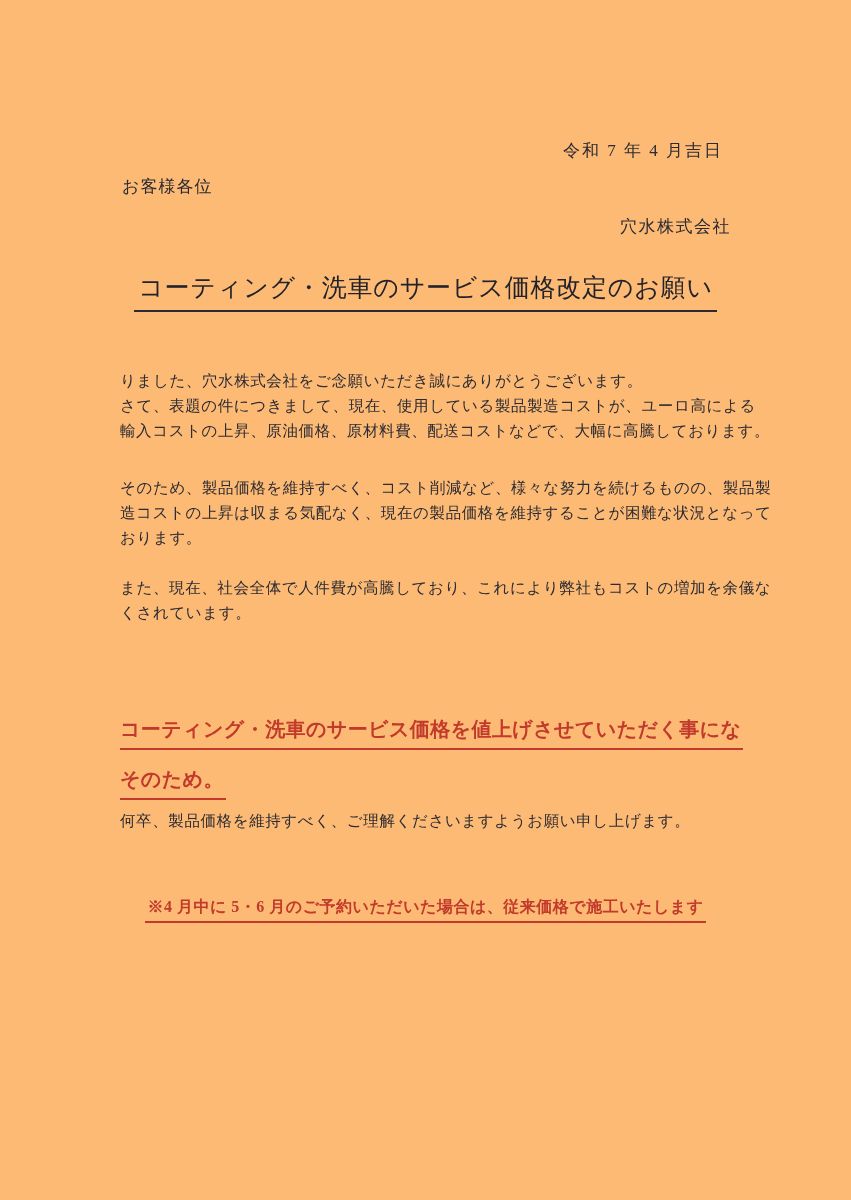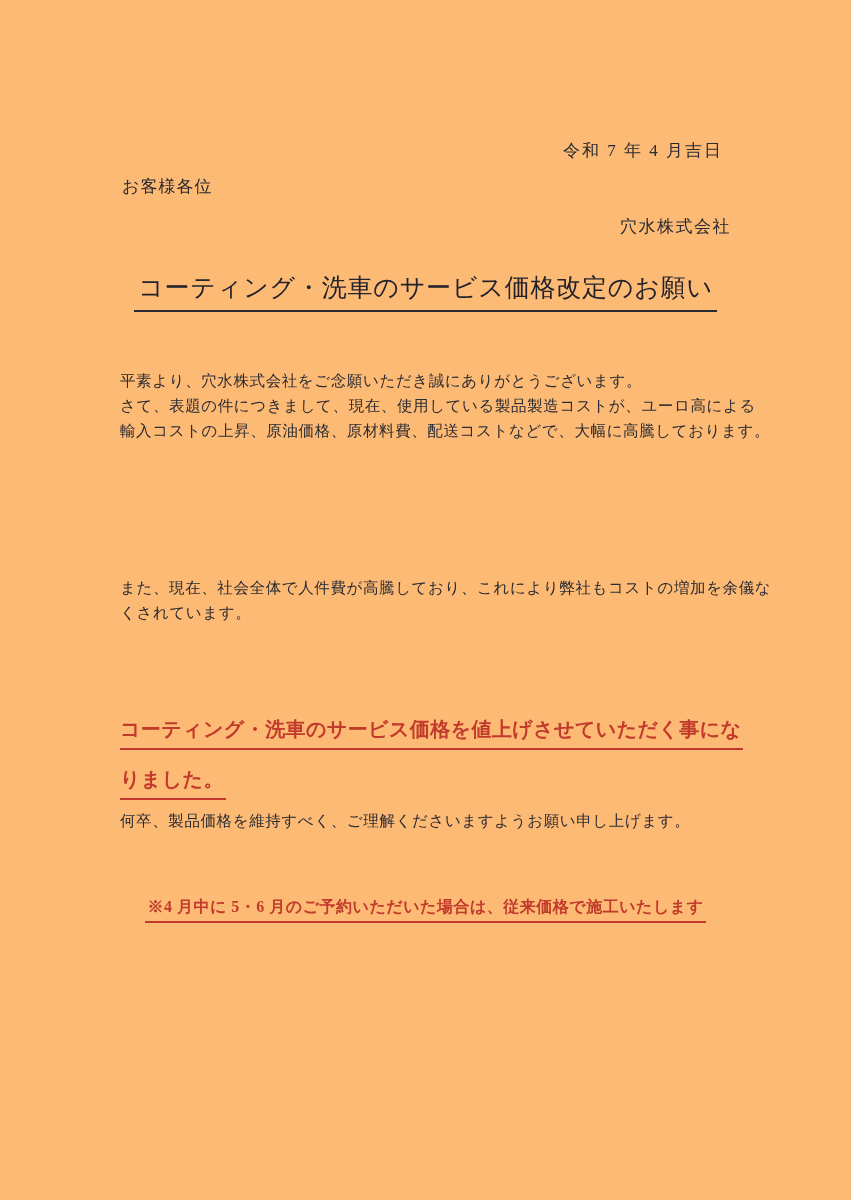--- a/index.html
+++ b/index.html
@@ -130,38 +130,43 @@
 
   <div class="abs recipient">お客様各位</div>
 
   <div class="abs sender">穴水株式会社</div>
 
   <div class="abs title-row">
     <span class="title">コーティング・洗車のサービス価格改定のお願い</span>
   </div>
 
   <div class="abs para p-intro">
-    <div class="line">平素より、穴水株式会社をご念願いただき誠にありがとうございます。</div>
+    <div class="line">りました、穴水株式会社をご念願いただき誠にありがとうございます。</div>
     <div class="line">さて、表題の件につきまして、現在、使用している製品製造コストが、ユーロ高による</div>
     <div class="line">輸入コストの上昇、原油価格、原材料費、配送コストなどで、大幅に高騰しております。</div>
   </div>
 
+  <div class="abs para p-efforts">
+    <div class="line">そのため、製品価格を維持すべく、コスト削減など、様々な努力を続けるものの、製品製</div>
+    <div class="line">造コストの上昇は収まる気配なく、現在の製品価格を維持することが困難な状況となって</div>
+    <div class="line">おります。</div>
+  </div>
 
   <div class="abs para p-labor">
     <div class="line">また、現在、社会全体で人件費が高騰しており、これにより弊社もコストの増加を余儀な</div>
     <div class="line">くされています。</div>
   </div>
 
 
   <div class="abs announce a2">
     <span class="hl">コーティング・洗車のサービス価格を値上げさせていただく事にな</span>
   </div>
 
   <div class="abs announce a3">
-    <span class="hl">りました。</span>
+    <span class="hl">そのため。</span>
   </div>
 
   <div class="abs closing">何卒、製品価格を維持すべく、ご理解くださいますようお願い申し上げます。</div>
 
   <div class="abs footnote-row">
     <span class="fn">※4 月中に 5・6 月のご予約いただいた場合は、従来価格で施工いたします</span>
   </div>
 
 </div>
 

